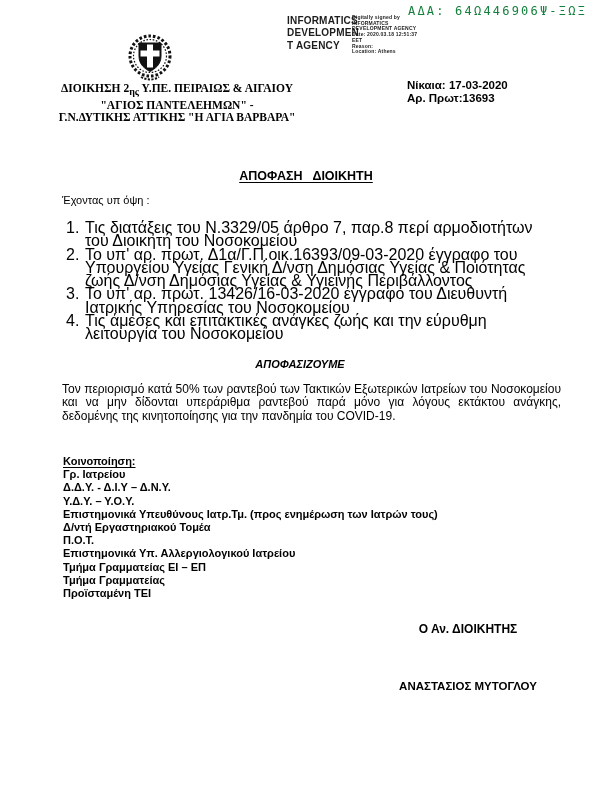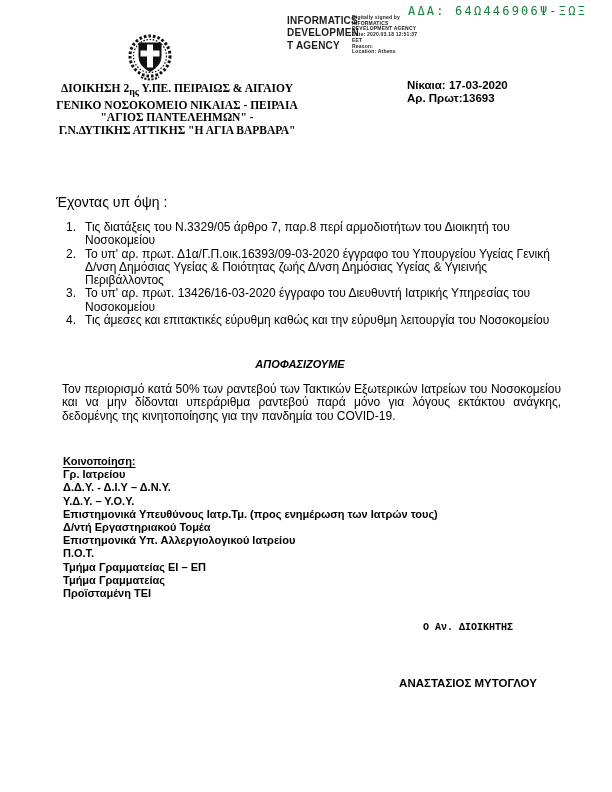--- a/index.html
+++ b/index.html
@@ -32,43 +32,43 @@
   .meta {
     position: absolute; left: 407px; top: 79px;
     font-family: Liberation Sans, sans-serif;
     font-weight: bold; font-size: 11.5px; line-height: 13px;
   }
   .doc-title { position: absolute; left: 0; top: 166px; width: 612px; text-align: center; }
   .doc-title span {
     font-weight: bold; font-size: 12.5px; white-space: pre;
     text-decoration: underline; text-underline-offset: 2px;
   }
-  .prelude { position: absolute; left: 56px; top: 194px; font-size: 14px; }
+  .prelude { position: absolute; left: 62px; top: 194px; font-size: 11px; }
   .considerations {
     position: absolute; left: 62px; top: 221px; width: 492px;
     margin: 0; padding: 0; list-style: none; counter-reset: li;
-    font-size: 12px; line-height: 13.3px;
+    font-size: 16px; line-height: 13.3px;
   }
   .considerations li { counter-increment: li; position: relative; padding-left: 23px; }
   .considerations li::before { content: counter(li) "."; position: absolute; left: 4px; }
   .decision-heading {
     position: absolute; left: 0; top: 358px; width: 600px; text-align: center;
     font-weight: bold; font-size: 11px; font-style: italic;
   }
   .decision-body {
     position: absolute; left: 62px; top: 383px; width: 499px; margin: 0;
     font-size: 12px; line-height: 13.3px; text-align: justify;
   }
   .cc {
     position: absolute; left: 63px; top: 455px;
     font-weight: bold; font-size: 11px; line-height: 13.2px;
   }
   .cc-heading { text-decoration: underline; text-underline-offset: 1.5px; }
   .signature { position: absolute; left: 338px; top: 622px; width: 260px; text-align: center; }
-  .sig-role { font-weight: bold; font-size: 10px; font-family: Liberation Mono, monospace; }
+  .sig-role { font-weight: bold; font-size: 12px; }
   .sig-name { font-weight: bold; font-size: 11.5px; margin-top: 44px; }
 </style>
 </head>
 <body>
 
 <div class="page">
 
   <div class="ada">ΑΔΑ: 64Ω446906Ψ-ΞΩΞ</div>
 
   <div class="stamp">
@@ -93,53 +93,55 @@
     <circle cx="24" cy="25" r="16.5" fill="none" stroke="#111" stroke-width="1.2" stroke-dasharray="1.6 1.6"></circle>
     <path d="M13 12 h22 v13 c0 9 -6.5 13 -11 15.5 C19.5 38 13 34 13 25 z" fill="#111" stroke="#111"></path>
     <rect x="21" y="13.5" width="6" height="23" fill="#fff"></rect>
     <rect x="14.5" y="19.5" width="19" height="6" fill="#fff"></rect>
     <path d="M15 46 q9 5 18 0" fill="none" stroke="#111" stroke-width="2" stroke-dasharray="2.2 1.4"></path>
   </svg>
 
   <div class="org-block">
     <div><span>ΔΙΟΙΚΗΣΗ 2</span><span class="sub">ης</span>
       <span>Υ.ΠΕ. ΠΕΙΡΑΙΩΣ &amp; ΑΙΓΑΙΟΥ</span></div>
-    <div>ΓΕΝΙΚΟ ΝΟΣΟΚΟΜΕΙΟ ΝΙΚΑΙΑΣ - ΠΕΙΡΑΙΑ</div>
     <div>"ΑΓΙΟΣ ΠΑΝΤΕΛΕΗΜΩΝ" -</div>
     <div>Γ.Ν.ΔΥΤΙΚΗΣ ΑΤΤΙΚΗΣ "Η ΑΓΙΑ ΒΑΡΒΑΡΑ"</div>
   </div>
 
   <div class="meta">
     <div>Νίκαια: 17-03-2020</div>
     <div>Αρ. Πρωτ:13693</div>
   </div>
 
+  <div class="doc-title">
+    <span>ΑΠΟΦΑΣΗ   ΔΙΟΙΚΗΤΗ</span>
+  </div>
 
   <div class="prelude">Έχοντας υπ όψη :</div>
 
   <ol class="considerations">
     <li>Τις διατάξεις του Ν.3329/05 άρθρο 7, παρ.8 περί αρμοδιοτήτων του Διοικητή του Νοσοκομείου</li>
     <li>Το υπ' αρ. πρωτ. Δ1α/Γ.Π.οικ.16393/09-03-2020 έγγραφο του Υπουργείου Υγείας Γενική Δ/νση Δημόσιας Υγείας &amp; Ποιότητας ζωής Δ/νση Δημόσιας Υγείας &amp; Υγιεινής Περιβάλλοντος</li>
     <li>Το υπ' αρ. πρωτ. 13426/16-03-2020 έγγραφο του Διευθυντή Ιατρικής Υπηρεσίας του Νοσοκομείου</li>
-    <li>Τις άμεσες και επιτακτικές εύρυθμη καθώς και την εύρυθμη λειτουργία του Νοσοκομείου</li>
+    <li>Τις άμεσες και επιτακτικές ανάγκες ζωής και την εύρυθμη λειτουργία του Νοσοκομείου</li>
   </ol>
 
   <div class="decision-heading">ΑΠΟΦΑΣΙΖΟΥΜΕ</div>
 
   <p class="decision-body">Τον περιορισμό κατά 50% των ραντεβού των Τακτικών Εξωτερικών Ιατρείων του Νοσοκομείου και να μην δίδονται υπεράριθμα ραντεβού παρά μόνο για λόγους εκτάκτου ανάγκης, δεδομένης της κινητοποίησης για την πανδημία του COVID-19.</p>
 
   <div class="cc">
     <div class="cc-heading">Κοινοποίηση:</div>
     <div>Γρ. Ιατρείου</div>
     <div>Δ.Δ.Υ. - Δ.Ι.Υ – Δ.Ν.Υ.</div>
     <div>Υ.Δ.Υ. – Υ.Ο.Υ.</div>
     <div>Επιστημονικά Υπευθύνους Ιατρ.Τμ. (προς ενημέρωση των Ιατρών τους)</div>
     <div>Δ/ντή Εργαστηριακού Τομέα</div>
+    <div>Π.Ο.Τ.</div>
     <div>Επιστημονικά Υπ. Αλλεργιολογικού Ιατρείου</div>
-    <div>Π.Ο.Τ.</div>
     <div>Τμήμα Γραμματείας ΕΙ – ΕΠ</div>
     <div>Τμήμα Γραμματείας</div>
     <div>Προϊσταμένη ΤΕΙ</div>
   </div>
 
   <div class="signature">
     <div class="sig-role">Ο Αν. ΔΙΟΙΚΗΤΗΣ</div>
     <div class="sig-name">ΑΝΑΣΤΑΣΙΟΣ ΜΥΤΟΓΛΟΥ</div>
   </div>
 

